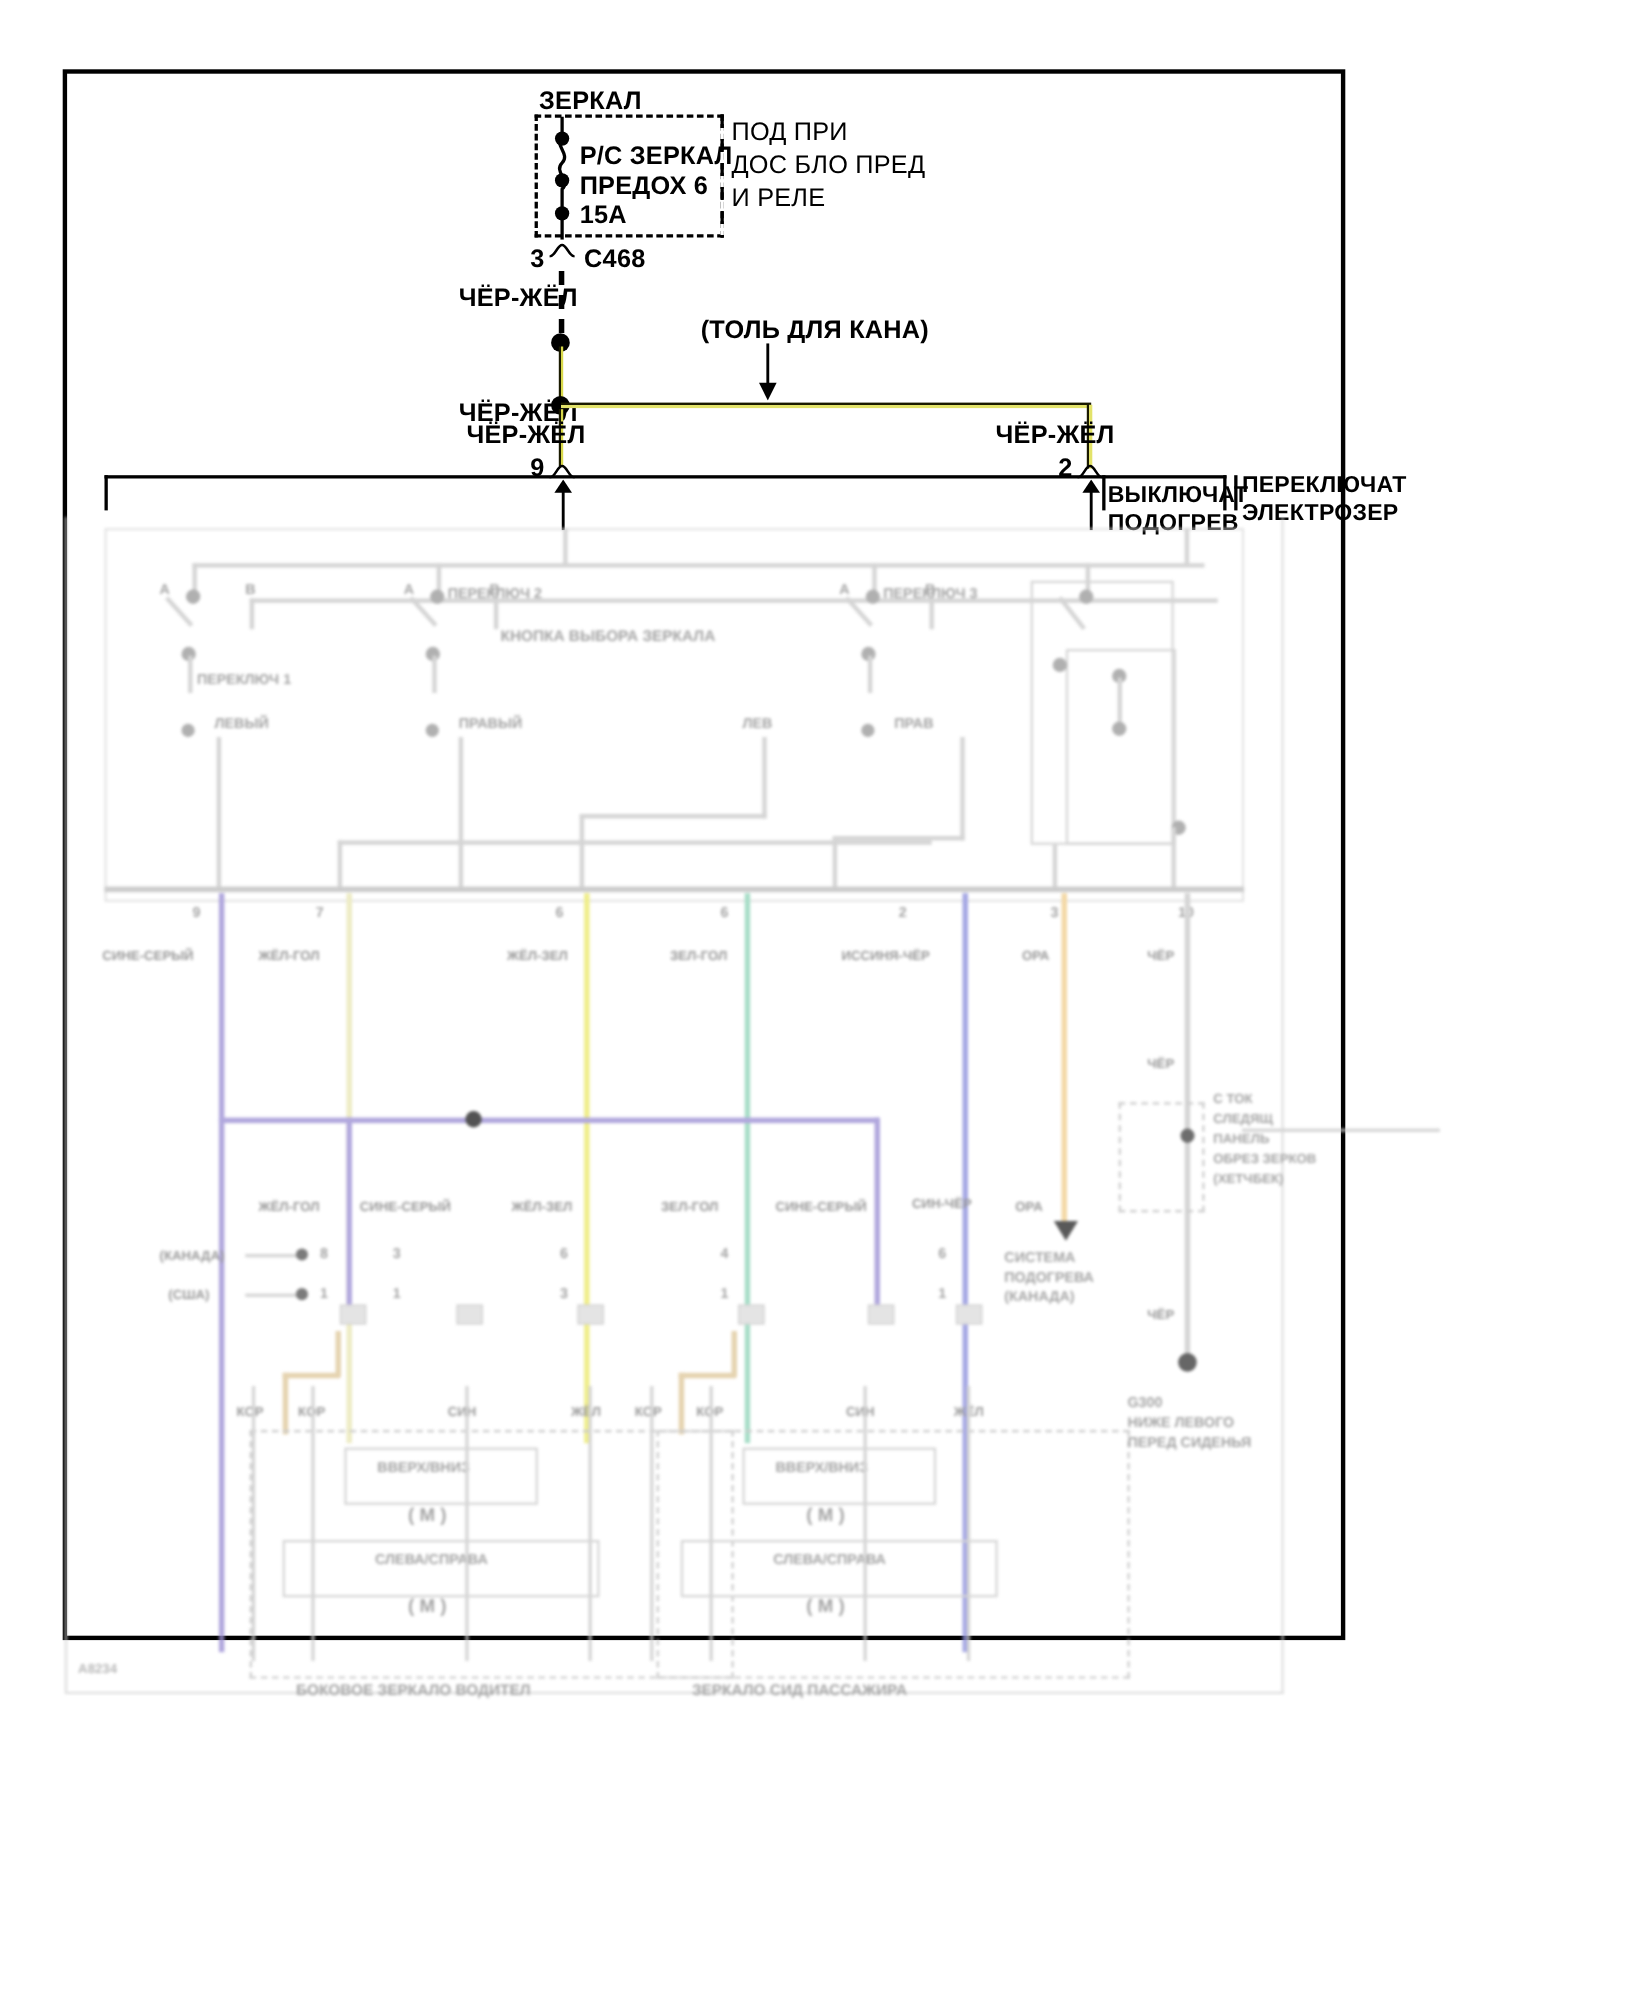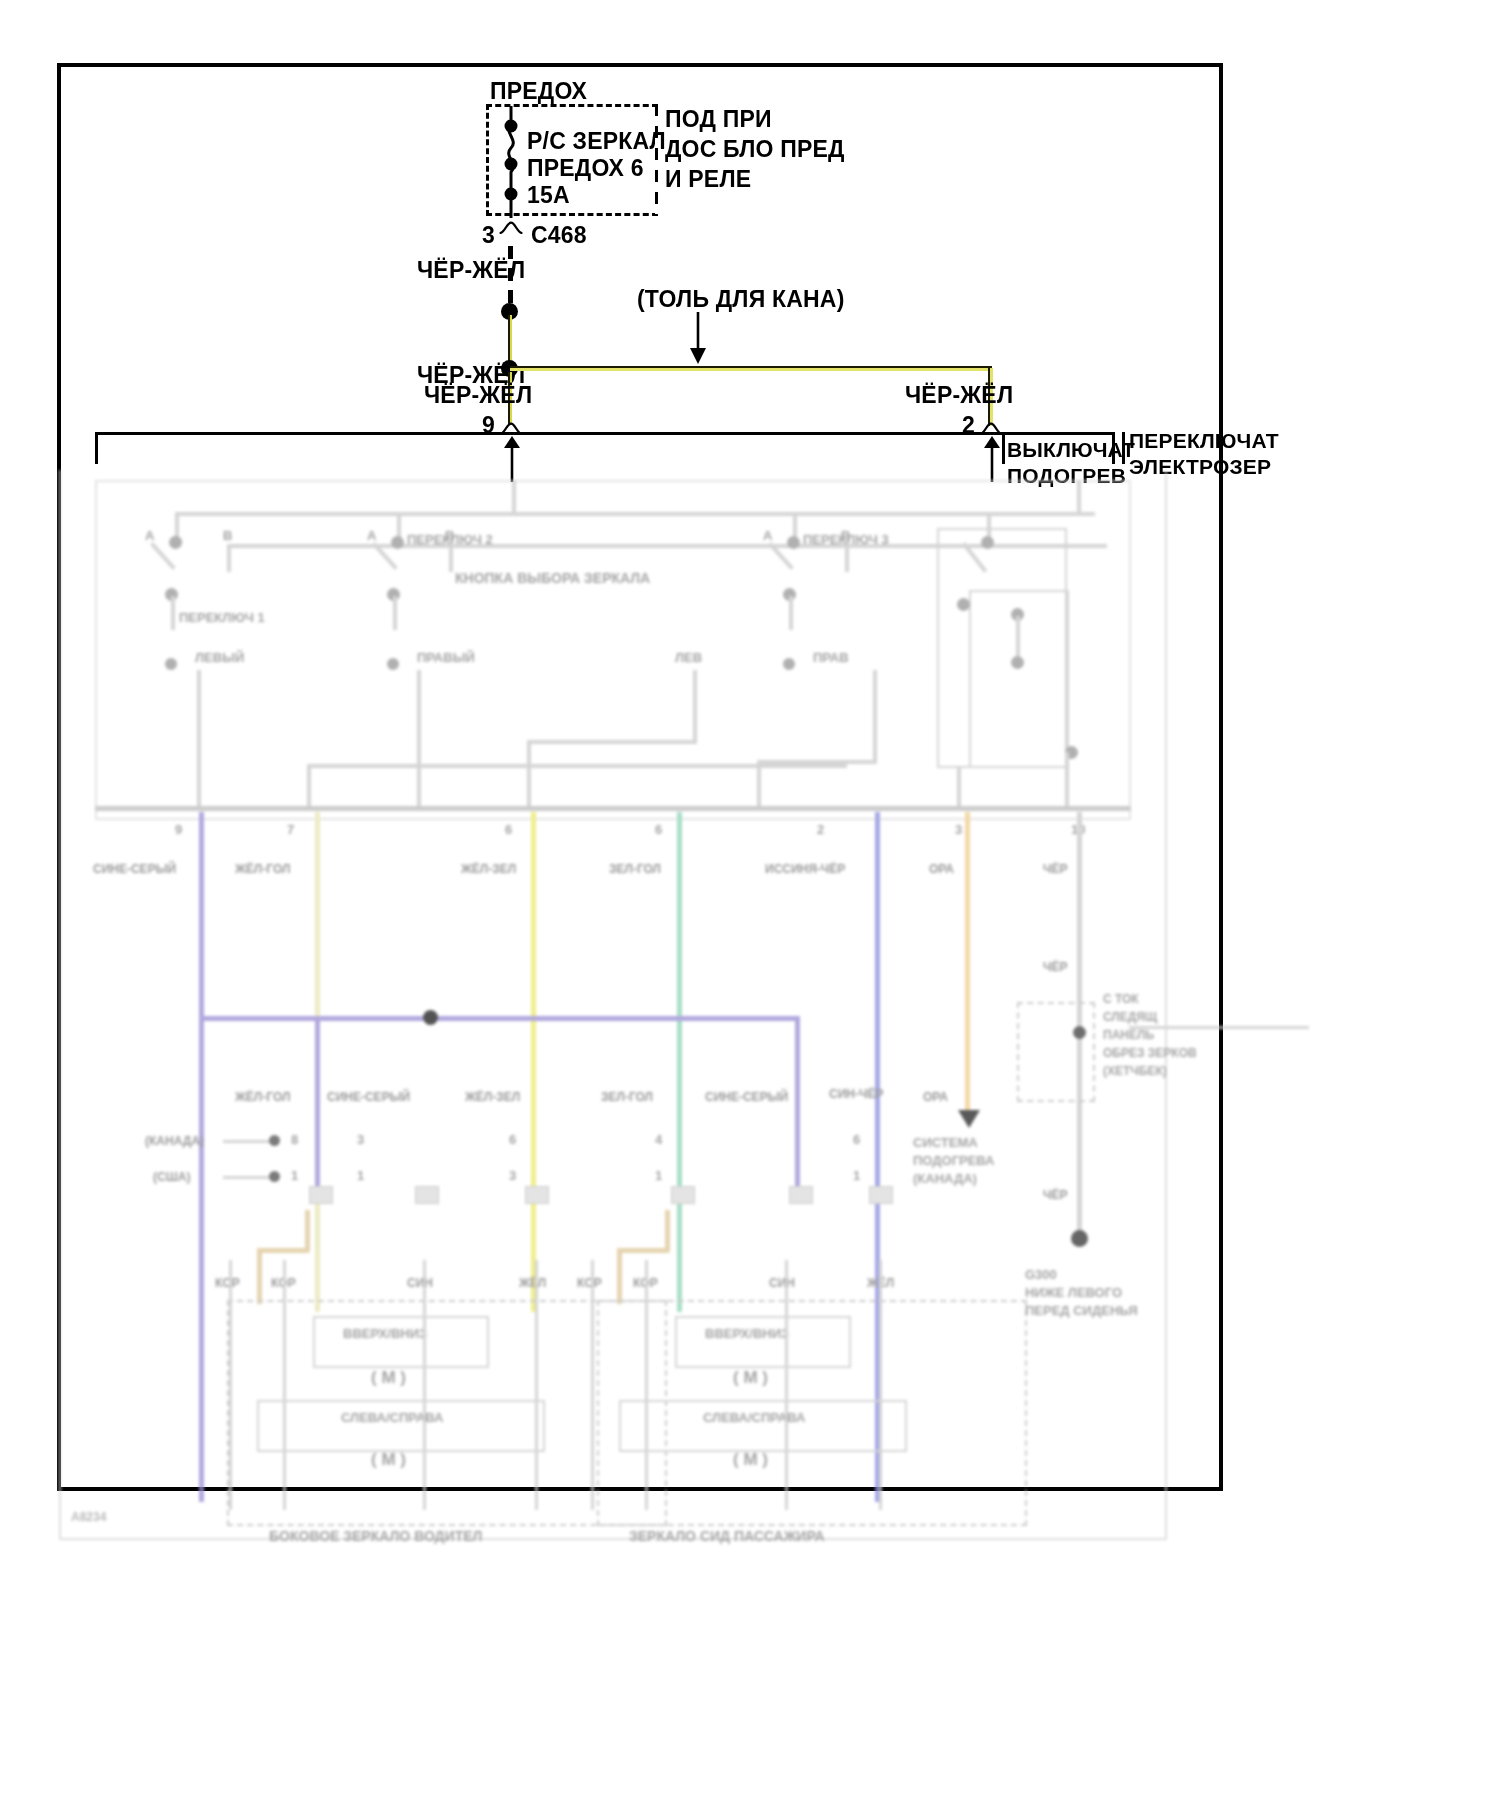--- a/index.html
+++ b/index.html
@@ -20,21 +20,21 @@
       filter:blur(1.6px);opacity:.78;}
 
   
   #fusebox{position:absolute;left:486px;top:104px;width:172px;height:112px;
       border:3px dashed #000;box-sizing:border-box;}
 
   .t-napryazh{left:490px;top:78px;font-size:23px;}
   .t-fuse1{left:527px;top:128px;font-size:23px;}
   .t-fuse2{left:527px;top:155px;font-size:23px;}
   .t-fuse3{left:527px;top:182px;font-size:23px;}
-  .t-podpri{left:665px;top:104px;font-size:23px;line-height:30px;font-weight:700;}
+  .t-podpri{left:665px;top:104px;font-size:23px;line-height:30px;font-weight:400;}
 
   .t-c468{left:531px;top:222px;font-size:23px;}
   .t-pin3{left:482px;top:222px;font-size:23px;}
   .t-pin9{left:482px;top:412px;font-size:23px;}
   .t-pin2{left:962px;top:412px;font-size:23px;}
 
   .t-cz1{left:417px;top:257px;font-size:23px;}
   .t-cz2{left:417px;top:362px;font-size:23px;}
   .t-cz3{left:424px;top:382px;font-size:23px;}
   .t-cz4{left:905px;top:382px;font-size:23px;}
@@ -82,21 +82,21 @@
       border-right:11px solid transparent;border-top:18px solid #2a2a2a;}
   .f-grnd{position:absolute;background:#3a3a3a;border-radius:50%;}
 </style>
 </head>
 <body>
 
 <div id="page">
 
   <div id="outer-frame"></div>
 
-  <div class="txt t-napryazh">ПРЕДОХ</div>
+  <div class="txt t-napryazh">ЗЕРКАЛ</div>
 
   <div id="fusebox"></div>
 
   <svg id="fuse-line" viewBox="0 0 22 112">
     <path d="M11 0 L11 18 C3 26 19 34 11 42 C3 50 19 58 11 66 L11 112" stroke="#000" stroke-width="3" fill="none"></path>
     <circle cx="11" cy="20" r="6.5" fill="#000"></circle>
     <circle cx="11" cy="58" r="6.5" fill="#000"></circle>
     <circle cx="11" cy="88" r="6.5" fill="#000"></circle>
   </svg>
 

